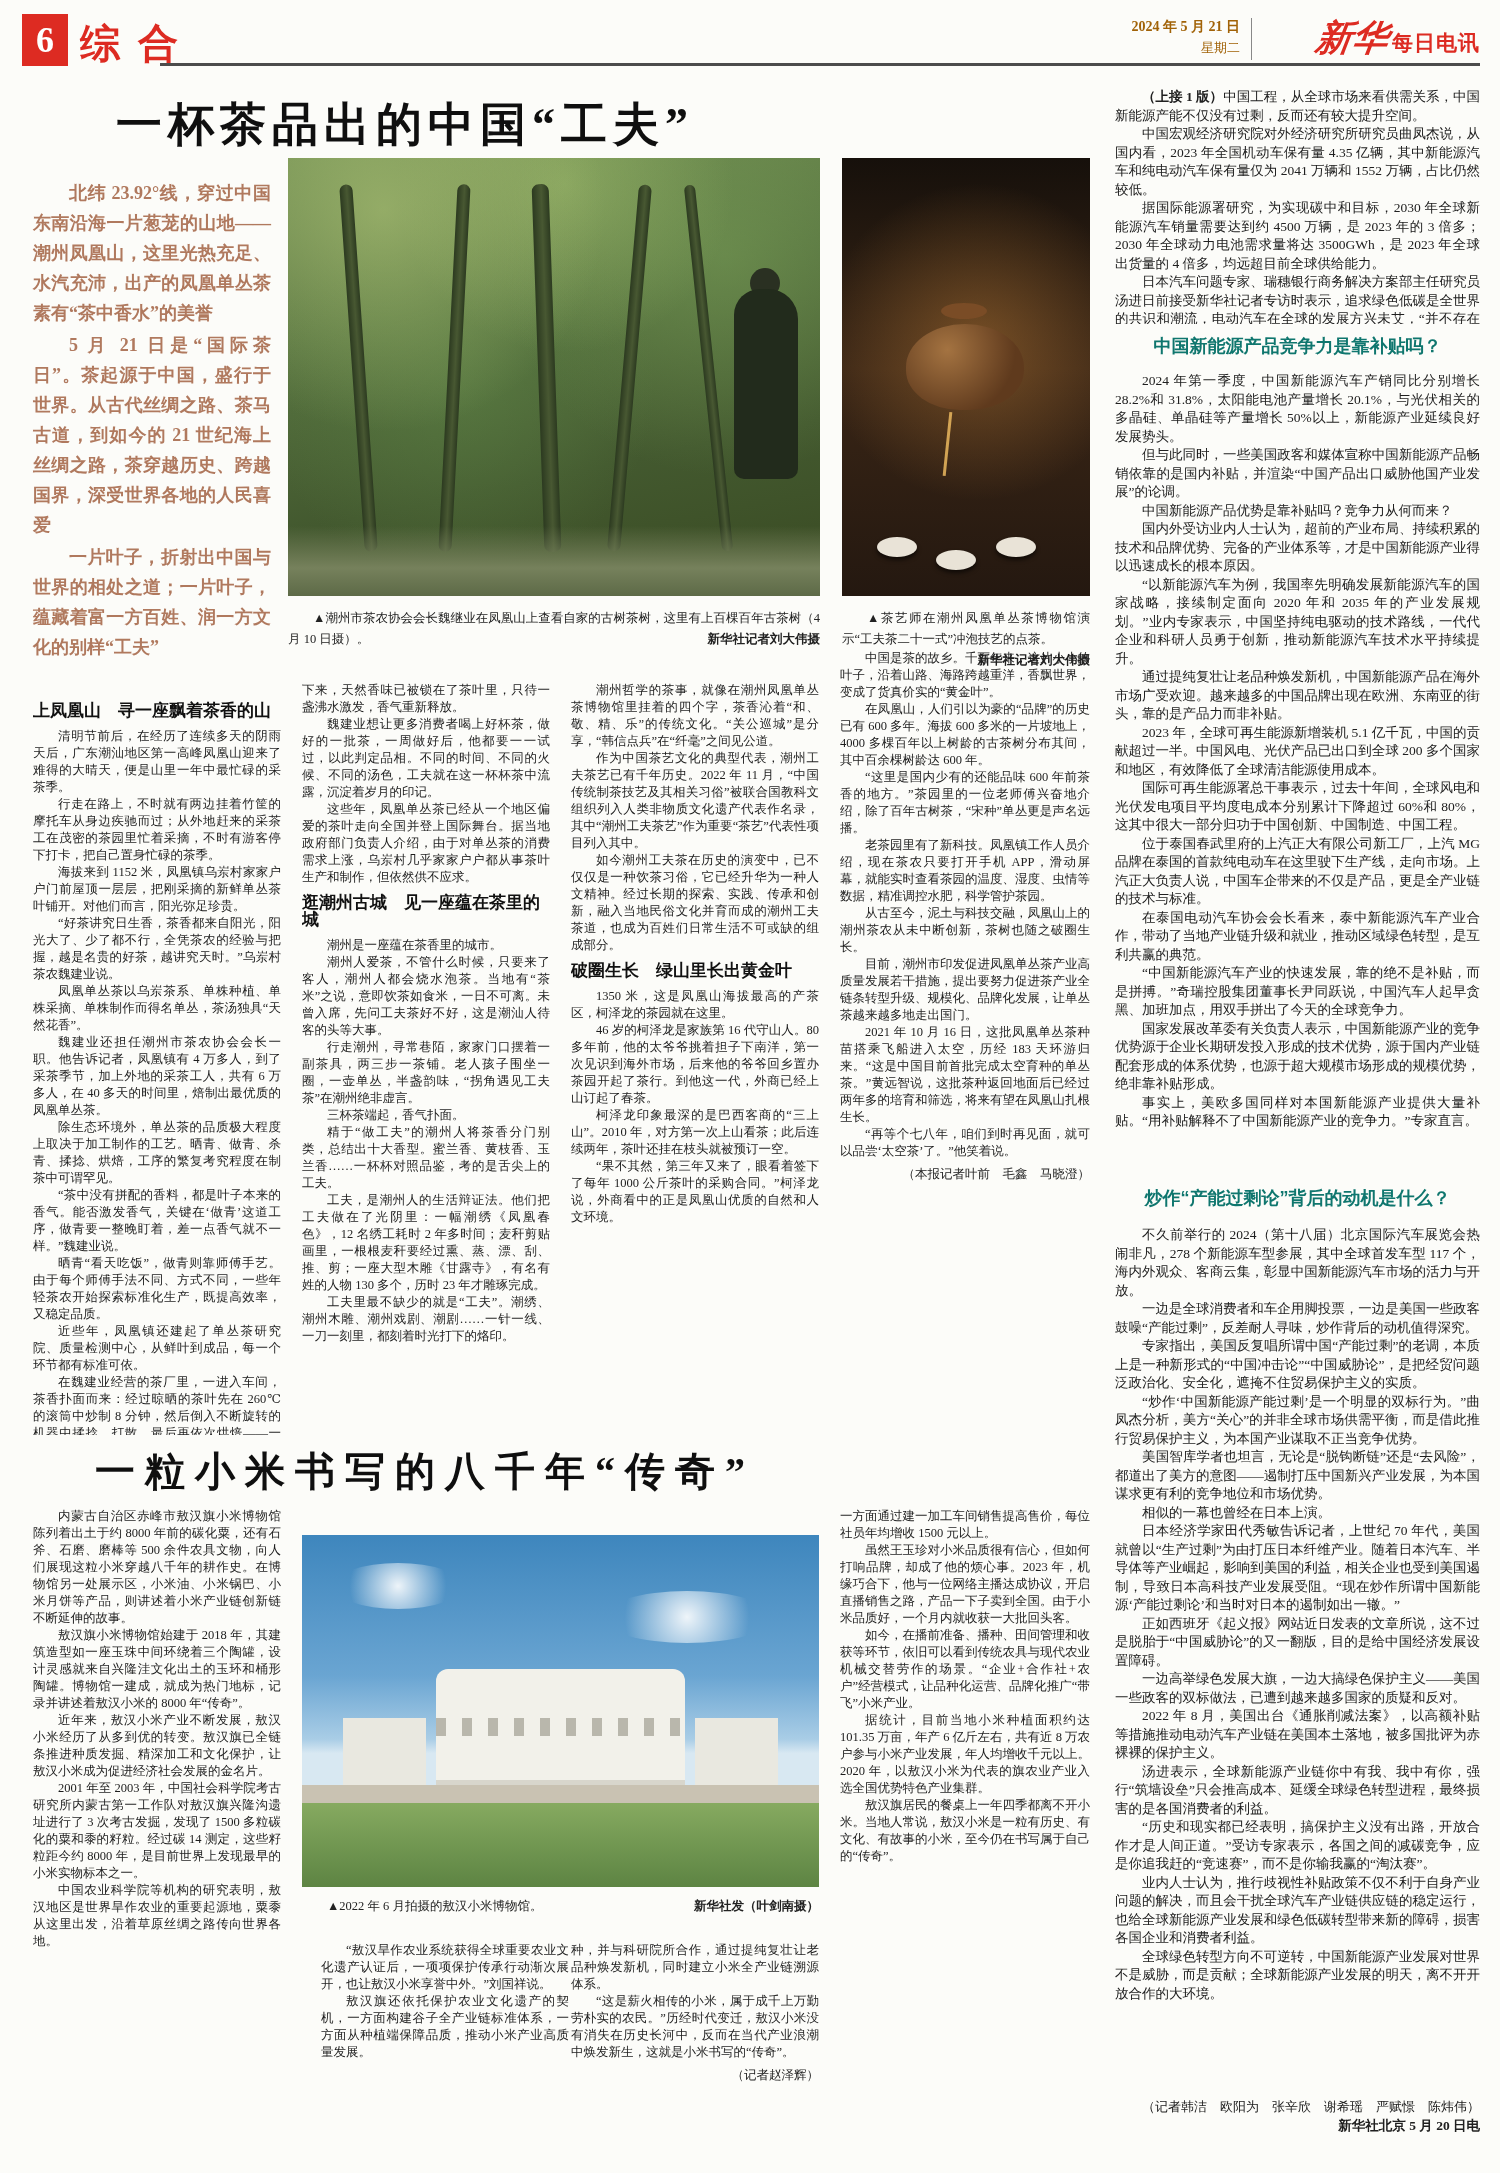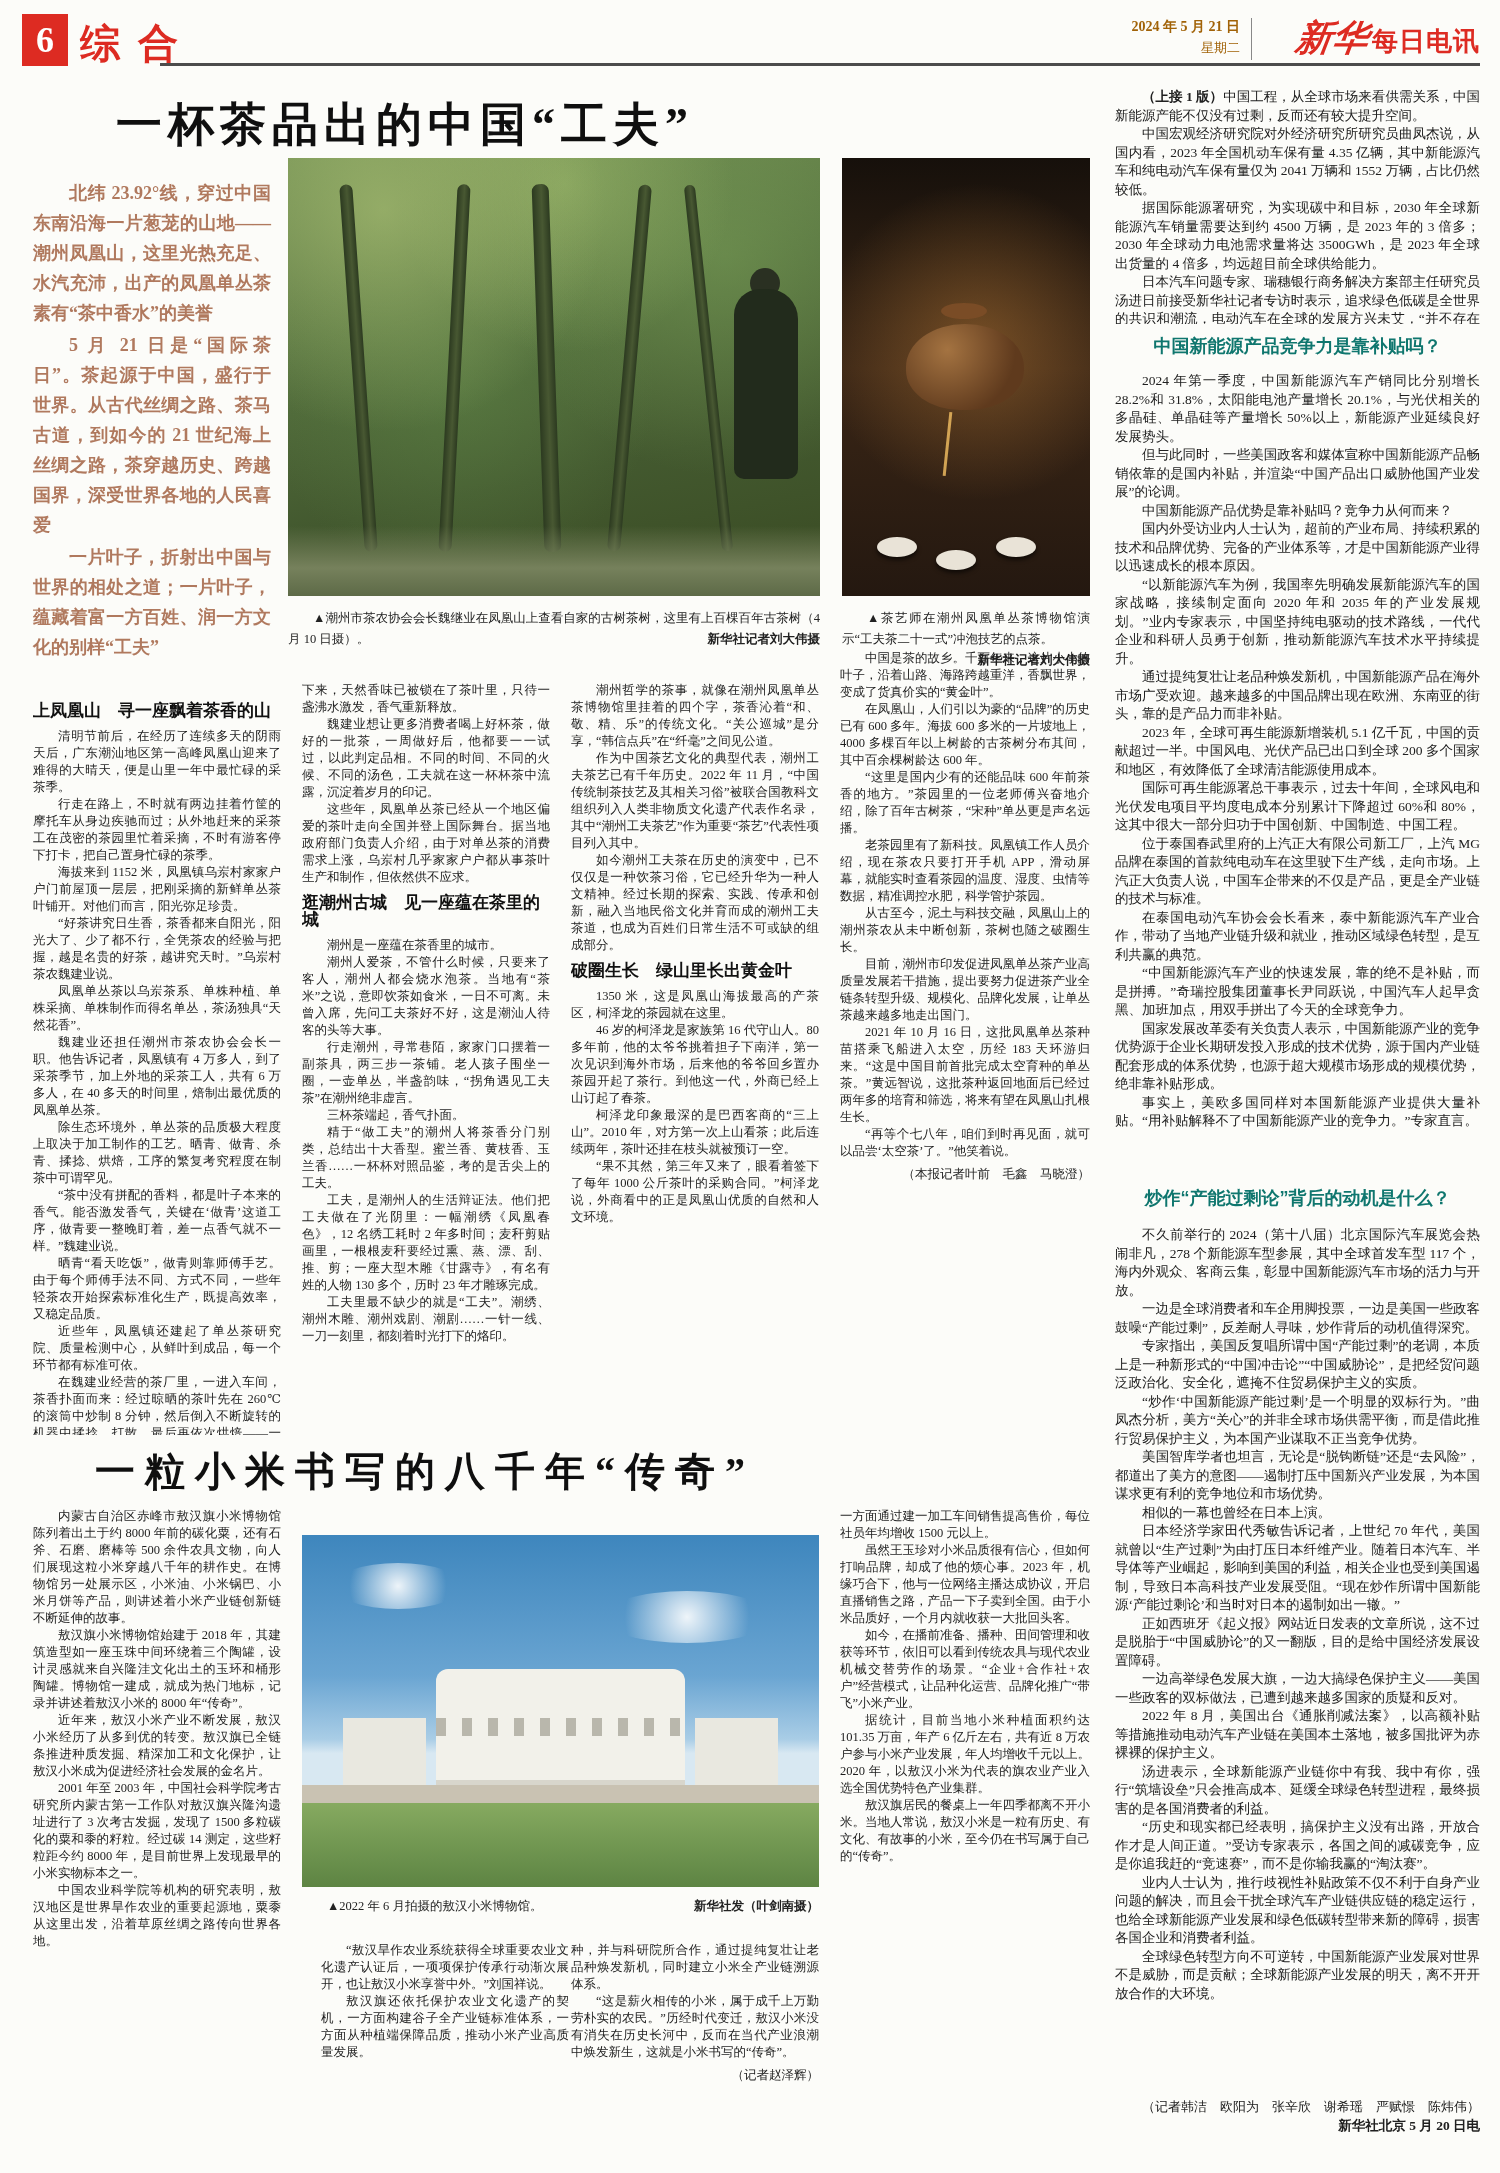--- a/index.html
+++ b/index.html
@@ -12,21 +12,21 @@
                letter-spacing:18px;font-family:"Liberation Sans",sans-serif;}
   .hdr-rule{position:absolute;left:160px;top:63px;width:1320px;height:3px;background:#4c4c4c;}
   .hdr-date{position:absolute;right:260px;top:18px;width:160px;text-align:right;color:#a16207;}
   .hdr-date .d1{font-size:14px;font-weight:bold;}
   .hdr-date .d2{font-size:13px;margin-top:3px;}
   .hdr-vline{position:absolute;right:248px;top:18px;width:1px;height:42px;background:#888;}
   .masthead{position:absolute;right:20px;top:14px;width:220px;display:flex;align-items:baseline;
             justify-content:flex-end;color:#dd2b22;}
   .masthead .script{font-size:36px;font-weight:bold;font-style:italic;transform:skewX(-8deg);
                     font-family:"DejaVu Serif",serif;margin-right:4px;}
-  .masthead .rest{font-size:26px;font-weight:bold;font-family:Liberation Sans, sans-serif;letter-spacing:1px;}
+  .masthead .rest{font-size:21px;font-weight:bold;font-family:Liberation Sans, sans-serif;letter-spacing:1px;}
   
   .para{margin:0;text-indent:2em;text-align:justify;}
   .para.flush{text-indent:0;}
   .col{position:absolute;overflow:hidden;font-size:12.5px;line-height:17px;color:#1d1d1d;}
   .subhead{font-family:"Liberation Sans",sans-serif;font-weight:bold;font-size:17px;
            color:#111;margin:8px 0 9px 0;text-indent:0;}
   .byline{text-align:right;text-indent:0;margin-top:6px;}
   .dateline{text-align:right;text-indent:0;font-weight:bold;}
   
   .tea-headline{position:absolute;left:25px;top:94px;width:760px;text-align:center;

